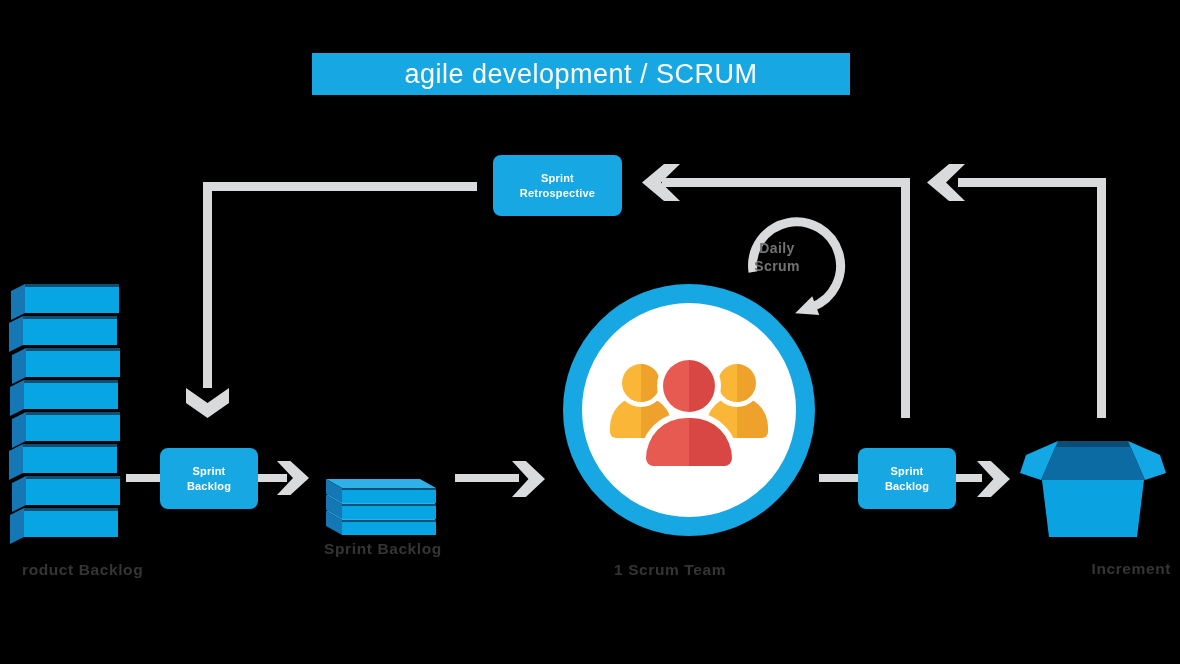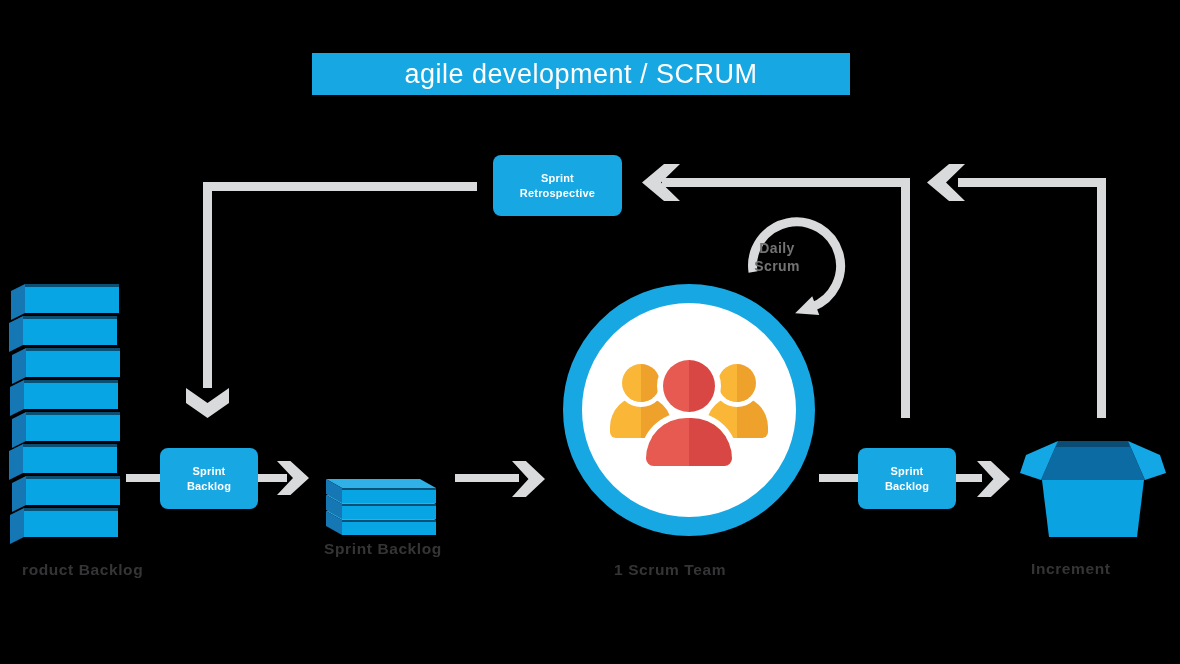--- a/index.html
+++ b/index.html
@@ -174,15 +174,15 @@
     <div>Scrum</div>
   </div>
 
   <svg class="abs" style="left:1018px;top:433px;" width="150" height="106" viewBox="0 0 150 106">
     <polygon points="40,8 110,8 127,47 23,47" fill="#0D6BA3"></polygon>
     <polygon points="40,8 110,8 112,14 38,14" fill="#0A4C73"></polygon>
     <polygon points="23,47 2,40 8,22 40,8" fill="#14A7E6"></polygon>
     <polygon points="127,47 148,40 142,22 110,8" fill="#14A7E6"></polygon>
     <polygon points="24,47 126,47 119,104 31,104" fill="#0BA2E1"></polygon>
   </svg>
-  <div class="abs caption" style="left:1031px;top:560px;width:140px;text-align:left;">Increment</div>
+  <div class="abs caption" style="left:1031px;top:560px;width:140px;text-align:right;">Increment</div>
 
 </div>
 
 </body></html>

